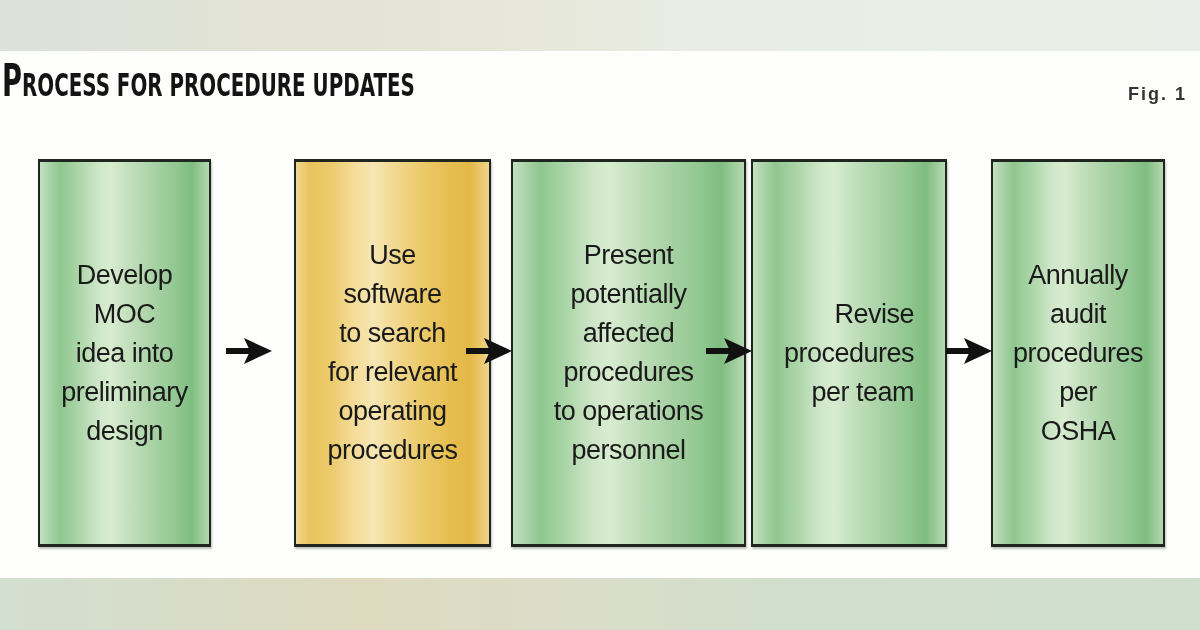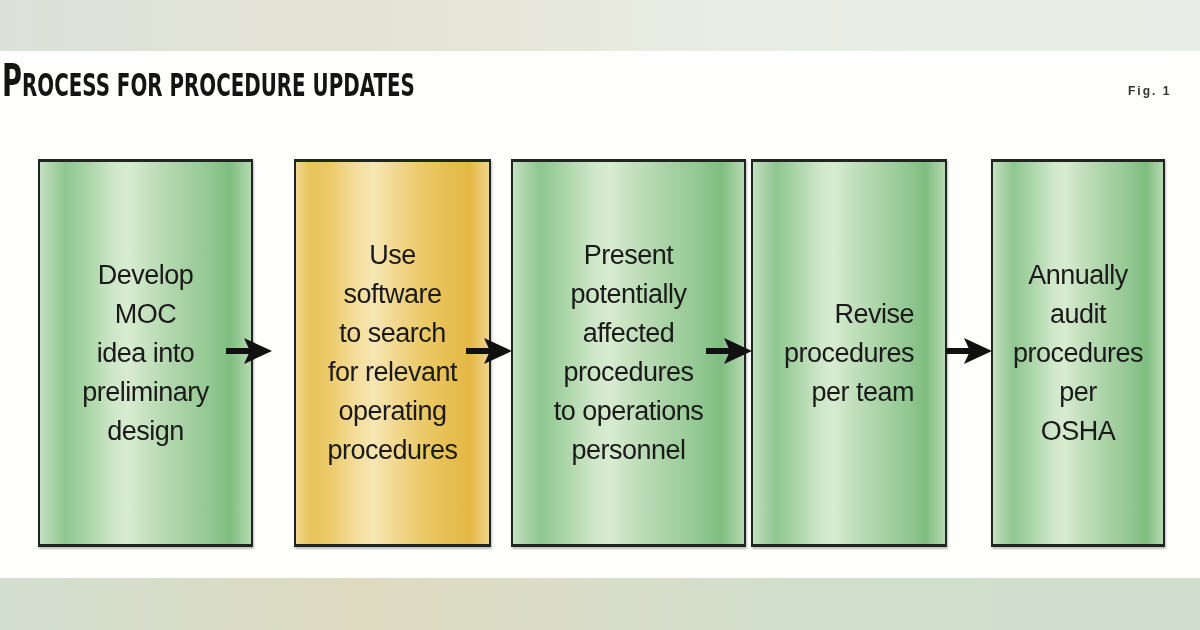--- a/index.html
+++ b/index.html
@@ -34,21 +34,21 @@
       letter-spacing: 0px;
       white-space: nowrap;
       transform: scaleX(0.62);
       transform-origin: left top;
       line-height: 1;
     }
     .title .cap { font-size: 44px; }
     .title .rest { font-size: 32px; }
     .fig-label {
       position: absolute; left: 1128px; top: 84px;
-      font-size: 12px; color: #333; font-weight: bold;
+      font-size: 18px; color: #333; font-weight: bold;
       letter-spacing: 2px;
     }
     .box {
       position: absolute;
       top: 159px;
       height: 388px;
       box-sizing: border-box;
       border: 2px solid #1e261f;
       border-top-width: 3px;
       border-bottom-width: 3px;
@@ -88,21 +88,21 @@
 <body>
 
 <div class="top-band"></div>
 <div class="panel"></div>
 <div class="bottom-band"></div>
 
 <div class="title"><span class="cap">P</span><span class="rest">ROCESS FOR PROCEDURE UPDATES</span></div>
 
 <div class="fig-label">Fig. 1</div>
 
-<div class="box green" style="left:38px; width:215px;">
+<div class="box green" style="left:38px; width:173px;">
   <div class="box-text">Develop
 MOC
 idea into
 preliminary
 design</div>
 </div>
 
 <div class="box gold" style="left:270px; width:197px;">
   <div class="box-text">Use
 software

